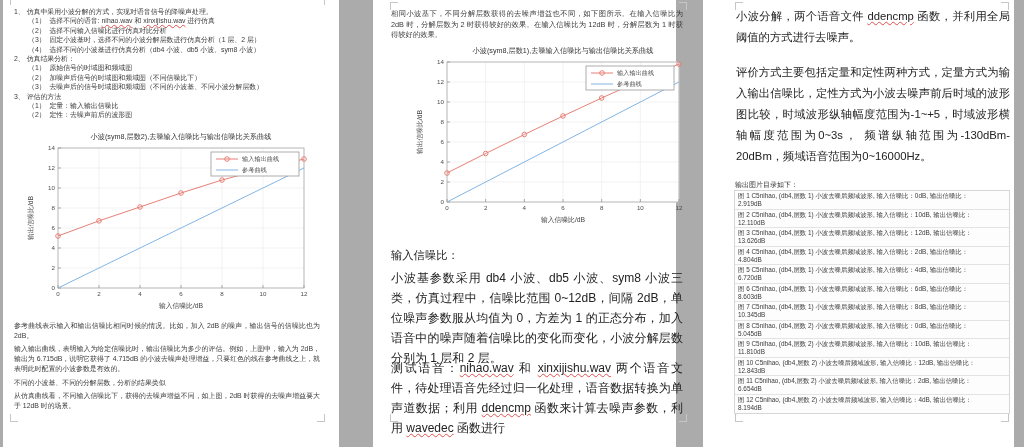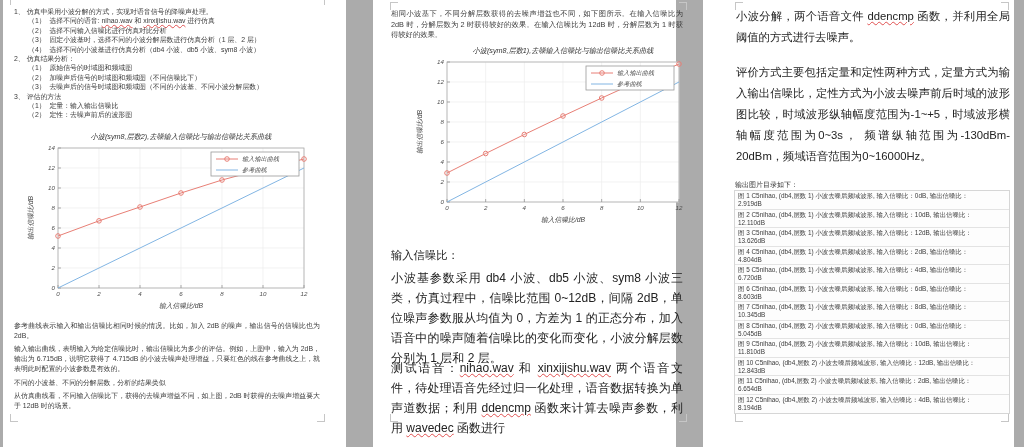--- a/index.html
+++ b/index.html
@@ -6,21 +6,21 @@
   body{
     width:1024px;height:447px;overflow:hidden;position:relative;
     background:#ababab;
     font-family:"Liberation Sans","DejaVu Sans",sans-serif;
     -webkit-font-smoothing:antialiased;
   }
   .page{
     position:absolute;top:0;height:447px;background:#ffffff;
     color:#2b2b2b;
   }
-  #page1{left:3px;width:336px;padding-left:7px;}
+  #page1{left:3px;width:336px;}
   #page2{left:373px;width:303px;}
   #page3{left:703px;width:311px;}
 
   
   .crop{position:absolute;width:7px;height:7px;border:0 solid #c6c6c6;}
   .crop.tl{border-top-width:1px;border-left-width:1px;}
   .crop.tr{border-top-width:1px;border-right-width:1px;}
   .crop.bl{border-bottom-width:1px;border-left-width:1px;}
   .crop.br{border-bottom-width:1px;border-right-width:1px;}
 
@@ -35,21 +35,21 @@
     text-decoration-color:#e04f4f;
     text-decoration-thickness:1px;
     text-underline-offset:1px;
   }
 
   
   .p1-paras{position:absolute;left:11px;top:321px;width:306px;font-size:6.9px;line-height:9.7px;color:#3a3a3a;text-align:justify;}
   .p1-para{margin:0 0 4px 0;}
 
   
-  .chartbox{position:absolute;font-style:italic;}
+  .chartbox{position:absolute;}
   svg text{font-family:"Liberation Sans","DejaVu Sans",sans-serif;}
   .tick{font-size:6.2px;fill:#4d4d4d;}
   .ctitle{font-size:7.2px;fill:#333333;}
   .clabel{font-size:6.8px;fill:#444444;}
 
   
   .p2-top{position:absolute;left:18px;top:9px;width:292px;font-size:7.3px;line-height:10.6px;color:#3a3a3a;text-align:justify;}
   .p2-body{position:absolute;left:18px;width:292px;font-size:12px;line-height:20px;color:#222222;text-align:justify;}
   .p2-simheading{position:absolute;left:18px;top:248px;font-size:11.3px;color:#222222;}
   #simparams{top:268px;}

